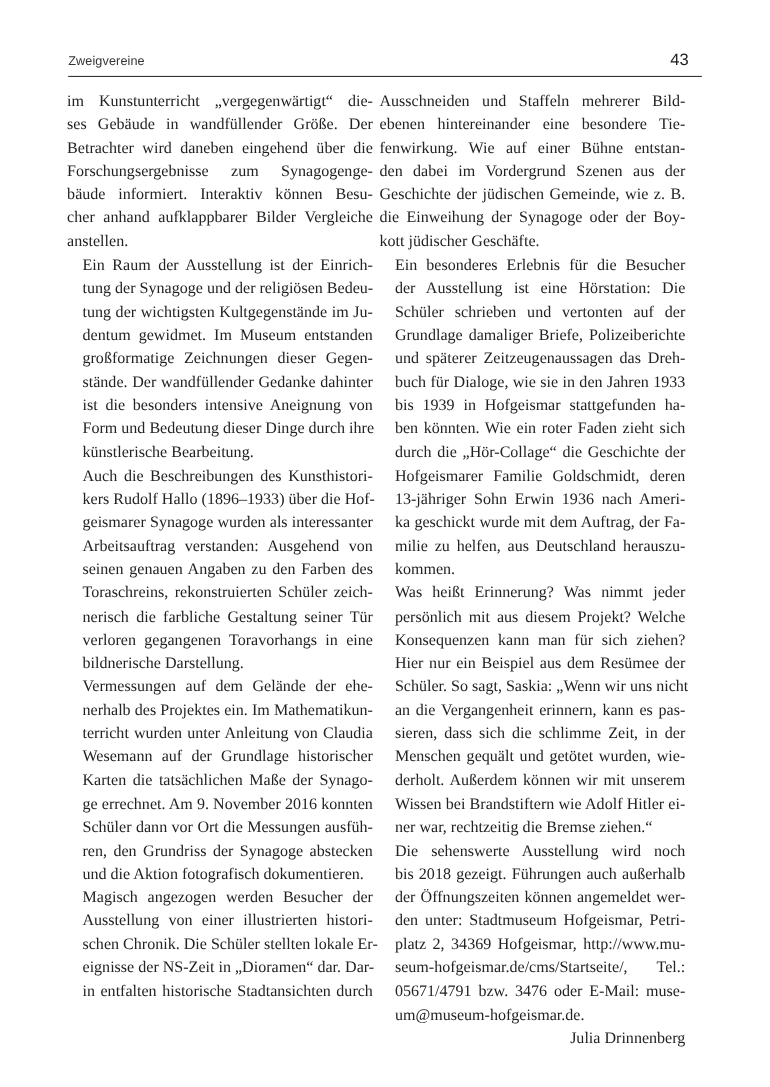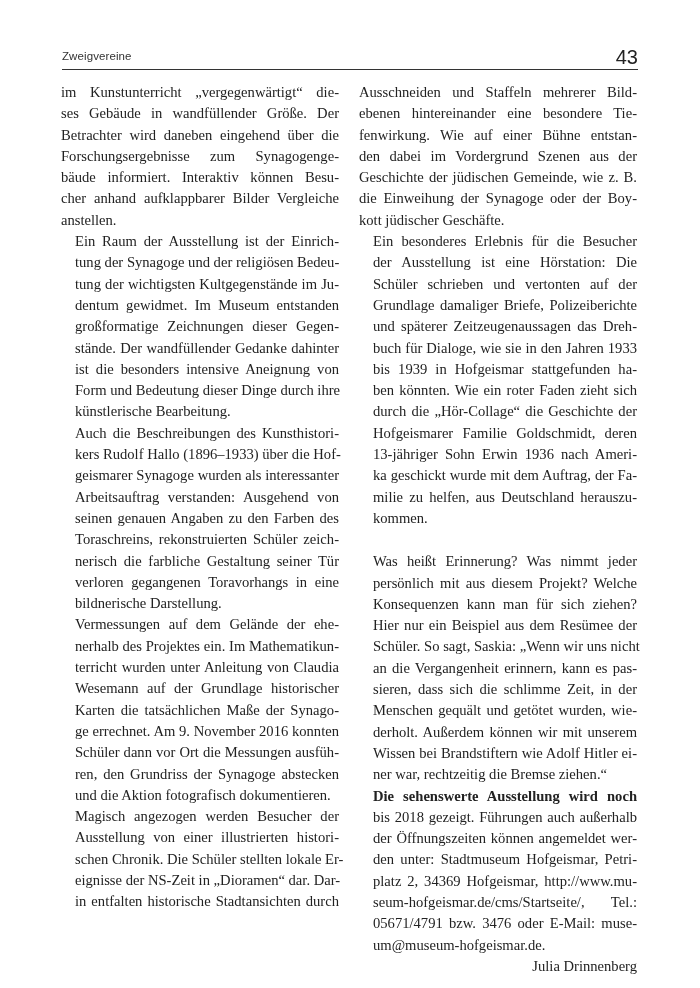--- a/index.html
+++ b/index.html
@@ -7,30 +7,30 @@
   .page { position: absolute; left: 0; top: 0; width: 700px; height: 988px; background: #fff; }
   .running-head {
     position: absolute; left: 62px; top: 46px; width: 576px; height: 22px;
     font-family: "Liberation Sans", sans-serif; color: #222;
   }
   .running-title {
     position: absolute; left: 0; right: 0; top: 4px; text-align: left;
     font-size: 11.5px; letter-spacing: 0.1px; color: #333;
   }
   .page-number {
-    position: absolute; right: 0; top: 0; font-size: 20px; color: #222;
+    position: absolute; right: 12px; top: 0; font-size: 15px; color: #222;
   }
   .rule { position: absolute; left: 62px; top: 69px; width: 576px; height: 0; border-top: 1.3px solid #333; }
   .column {
     position: absolute; top: 82px; width: 278px;
     font-family: "Liberation Serif", serif; font-size: 14.6px; line-height: 21.3px;
     color: #222; text-align: justify; hyphens: manual;
   }
   .col-left { left: 61px; }
-  .col-right { left: 359px; }
+  .col-right { left: 345px; }
   .para { margin: 0; text-indent: 0; }
   .para.indent { text-indent: 14px; }
   .line { display: block; text-align: justify; text-align-last: justify; white-space: nowrap; }
   .line.last { text-align-last: left; }
   .signature {
     text-align: right; display: block; margin-top: 0;
   }
 </style>
 </head>
 <body>
@@ -113,34 +113,34 @@
         <span class="line">bis 1939 in Hofgeismar stattgefunden ha-</span>
         <span class="line">ben könnten. Wie ein roter Faden zieht sich</span>
         <span class="line">durch die „Hör-Collage“ die Geschichte der</span>
         <span class="line">Hofgeismarer Familie Goldschmidt, deren</span>
         <span class="line">13-jähriger Sohn Erwin 1936 nach Ameri-</span>
         <span class="line">ka geschickt wurde mit dem Auftrag, der Fa-</span>
         <span class="line">milie zu helfen, aus Deutschland herauszu-</span>
         <span class="line last">kommen.</span>
       </div>
       <div class="para indent">
-        <span class="line" style="text-indent: 14px; margin-top: 22px;">Was heißt Erinnerung? Was nimmt jeder</span>
+        <span class="line" style="text-indent: 14px;">Was heißt Erinnerung? Was nimmt jeder</span>
         <span class="line">persönlich mit aus diesem Projekt? Welche</span>
         <span class="line">Konsequenzen kann man für sich ziehen?</span>
         <span class="line">Hier nur ein Beispiel aus dem Resümee der</span>
         <span class="line">Schüler. So sagt, Saskia: „Wenn wir uns nicht</span>
         <span class="line">an die Vergangenheit erinnern, kann es pas-</span>
         <span class="line">sieren, dass sich die schlimme Zeit, in der</span>
         <span class="line">Menschen gequält und getötet wurden, wie-</span>
         <span class="line">derholt. Außerdem können wir mit unserem</span>
         <span class="line">Wissen bei Brandstiftern wie Adolf Hitler ei-</span>
         <span class="line last">ner war, rechtzeitig die Bremse ziehen.“</span>
       </div>
       <div class="para indent">
-        <span class="line" style="text-indent: 14px; font-weight: bold;">Die sehenswerte Ausstellung wird noch</span>
+        <span class="line" style="text-indent: 14px;">Die sehenswerte Ausstellung wird noch</span>
         <span class="line">bis 2018 gezeigt. Führungen auch außerhalb</span>
         <span class="line">der Öffnungszeiten können angemeldet wer-</span>
         <span class="line">den unter: Stadtmuseum Hofgeismar, Petri-</span>
         <span class="line">platz 2, 34369 Hofgeismar, http://www.mu-</span>
         <span class="line">seum-hofgeismar.de/cms/Startseite/, Tel.:</span>
         <span class="line">05671/4791 bzw. 3476 oder E-Mail: muse-</span>
         <span class="line last">um@museum-hofgeismar.de.</span>
       </div>
       <span class="signature">Julia Drinnenberg</span>
     </div>

